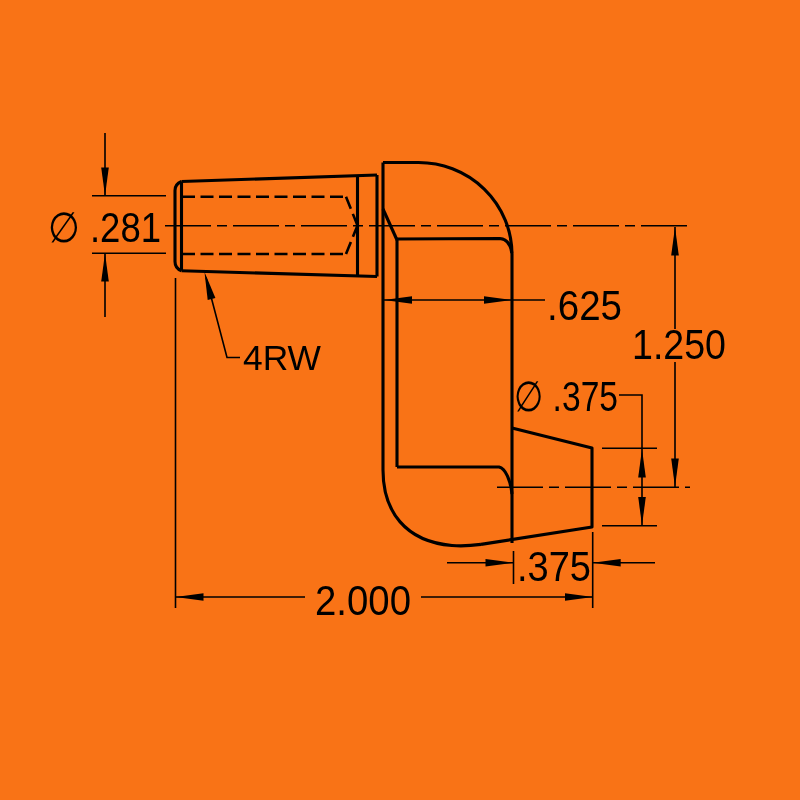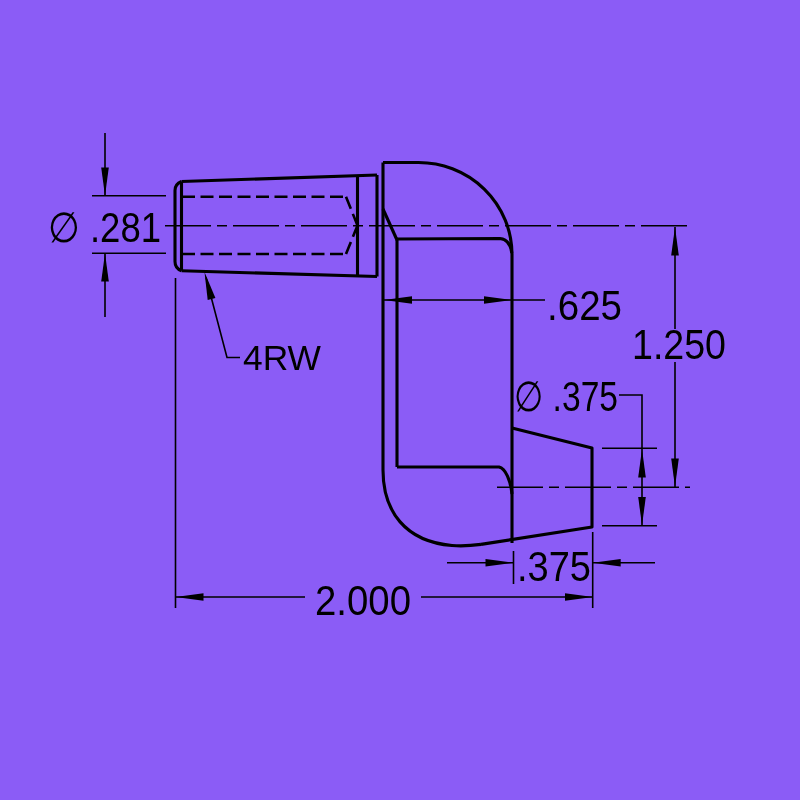--- a/index.html
+++ b/index.html
@@ -1,16 +1,16 @@
 <!DOCTYPE html>
 <html><head>
 <meta charset="utf-8">
 <style>
   html,body{margin:0;padding:0;background:#ffffff;}
-  .stage{width:800px;height:800px;background:#8b5cf6;position:relative;overflow:hidden;}
+  .stage{width:800px;height:800px;background:#f97316;position:relative;overflow:hidden;}
   svg{display:block;}
   text{font-family:"Liberation Sans","DejaVu Sans",sans-serif;fill:#000000;}
 </style>
 </head>
 <body>
 
 <div class="stage">
 <svg viewBox="0 0 800 800" width="800" height="800">
 
   <g stroke="#000000" stroke-width="3.1" fill="none" stroke-linejoin="round">

